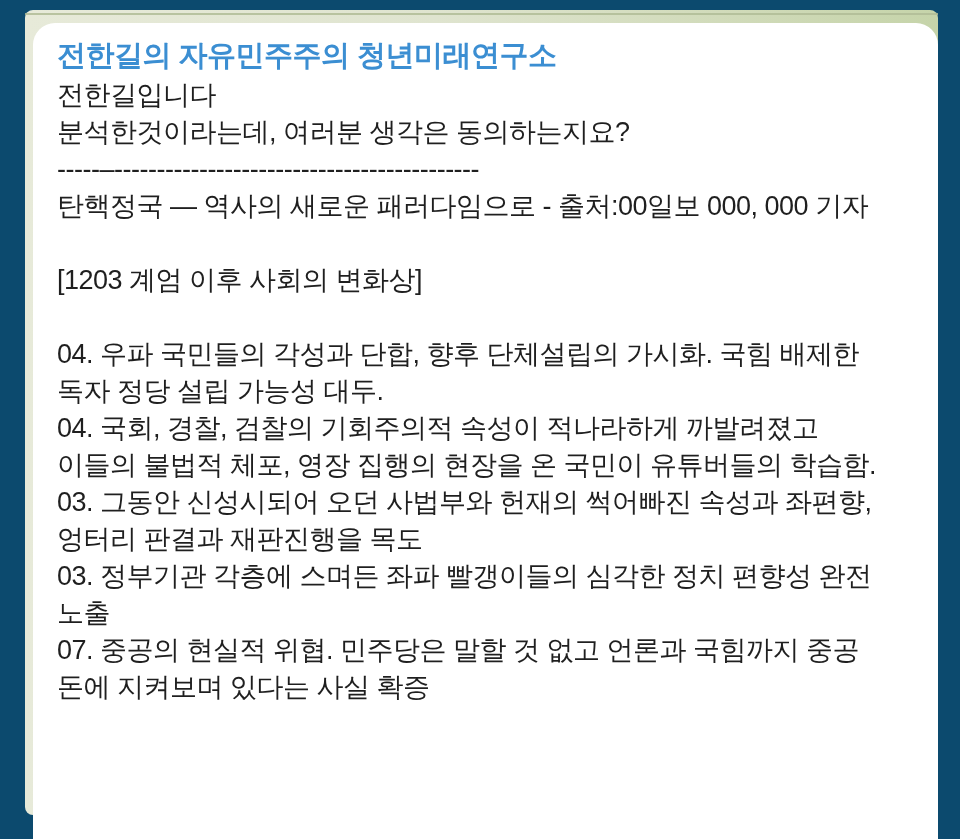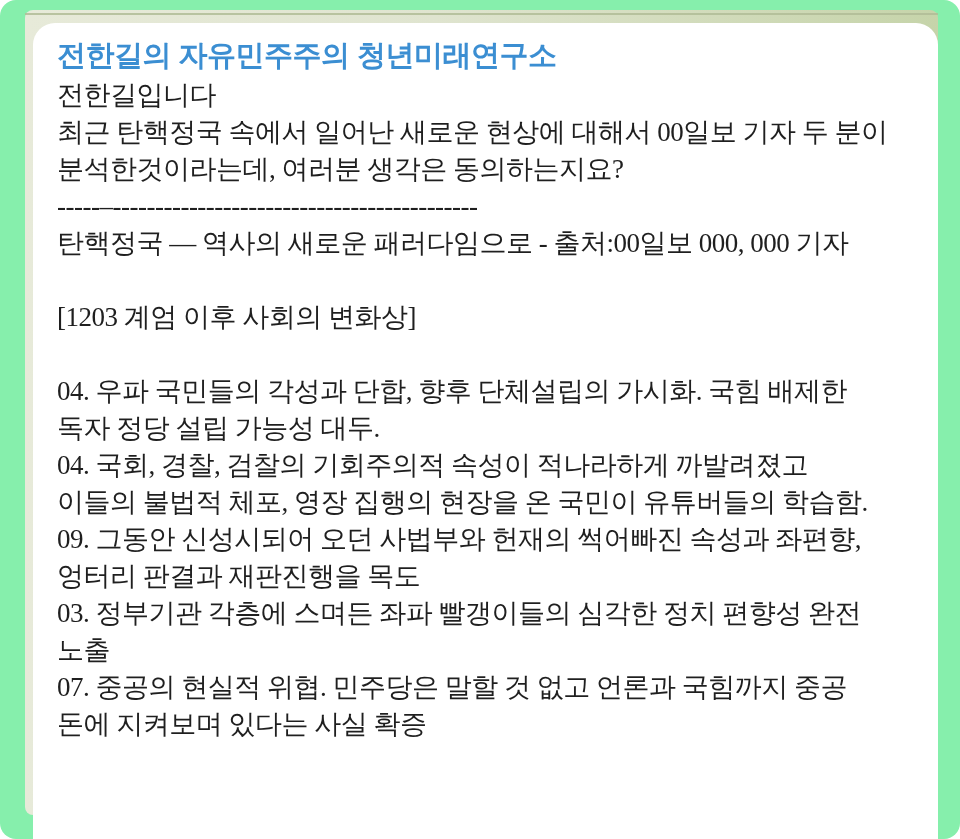--- a/index.html
+++ b/index.html
@@ -8,22 +8,21 @@
     width: 960px;
     height: 839px;
     background: #ffffff;
     overflow: hidden;
     font-family: "Liberation Sans", sans-serif;
   }
   .stage {
     position: relative;
     width: 960px;
     height: 839px;
-    background: #86efac;
-    border-radius: 16px;
+    background: #0c4a6e;
   }
   
   .chat-bg {
     position: absolute;
     left: 25px;
     top: 10px;
     width: 913px;
     height: 805px;
     border-radius: 8px;
     background: linear-gradient(90deg, #e7ead9 0%, #dfe4cf 45%, #c6d4aa 100%);
@@ -59,36 +58,34 @@
     cursor: pointer;
   }
   .msg-line {
     font-size: 27px;
     color: #1f1f1f;
     height: 37px;
     line-height: 37px;
     letter-spacing: -0.5px;
     white-space: nowrap;
     overflow: visible;
-    font-family: Liberation Serif, serif;
   }
 </style>
 </head>
 <body>
 
 <div class="stage">
   <div class="chat-bg">
     <div class="top-line"></div>
     <div class="bubble">
       <div class="sender">전한길의 자유민주주의 청년미래연구소</div>
       <div class="message-body">
 
           <div class="msg-line">전한길입니다</div>
 
-          <div class="msg-line">최근 탄핵정국 속에서 일어난 새로운 현상에 대해서 00일보 기자 두 분이</div>
 
           <div class="msg-line">분석한것이라는데, 여러분 생각은 동의하는지요?</div>
 
           <div class="msg-line">-----–-------------------------------------------</div>
 
           <div class="msg-line">탄핵정국 — 역사의 새로운 패러다임으로 - 출처:00일보 000, 000 기자</div>
 
           <div class="msg-line"></div>
 
           <div class="msg-line">[1203 계엄 이후 사회의 변화상]</div>
@@ -98,21 +95,21 @@
 
           <div class="msg-line">04. 우파 국민들의 각성과 단합, 향후 단체설립의 가시화. 국힘 배제한</div>
 
           <div class="msg-line">독자 정당 설립 가능성 대두.</div>
 
 
           <div class="msg-line">04. 국회, 경찰, 검찰의 기회주의적 속성이 적나라하게 까발려졌고</div>
 
           <div class="msg-line">이들의 불법적 체포, 영장 집행의 현장을 온 국민이 유튜버들의 학습함.</div>
 
-          <div class="msg-line">09. 그동안 신성시되어 오던 사법부와 헌재의 썩어빠진 속성과 좌편향,</div>
+          <div class="msg-line">03. 그동안 신성시되어 오던 사법부와 헌재의 썩어빠진 속성과 좌편향,</div>
 
           <div class="msg-line">엉터리 판결과 재판진행을 목도</div>
 
           <div class="msg-line">03. 정부기관 각층에 스며든 좌파 빨갱이들의 심각한 정치 편향성 완전</div>
 
           <div class="msg-line">노출</div>
 
           <div class="msg-line">07. 중공의 현실적 위협. 민주당은 말할 것 없고 언론과 국힘까지 중공</div>
 
           <div class="msg-line">돈에 지켜보며 있다는 사실 확증</div>

